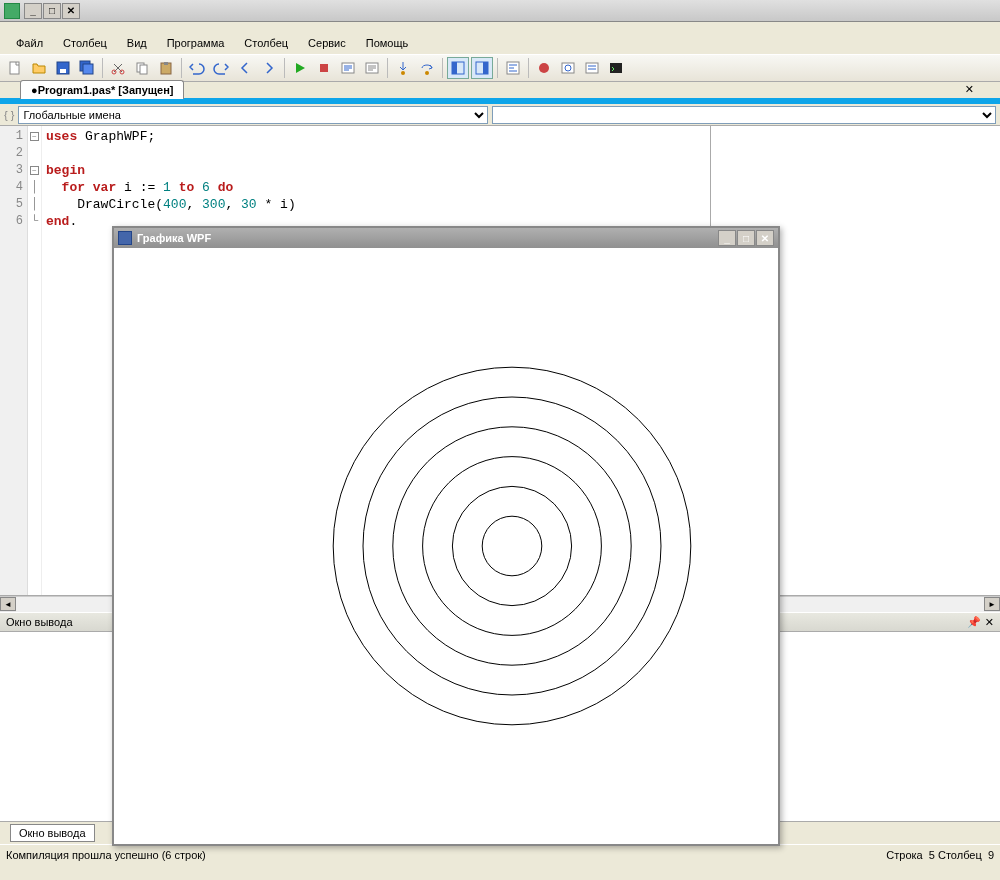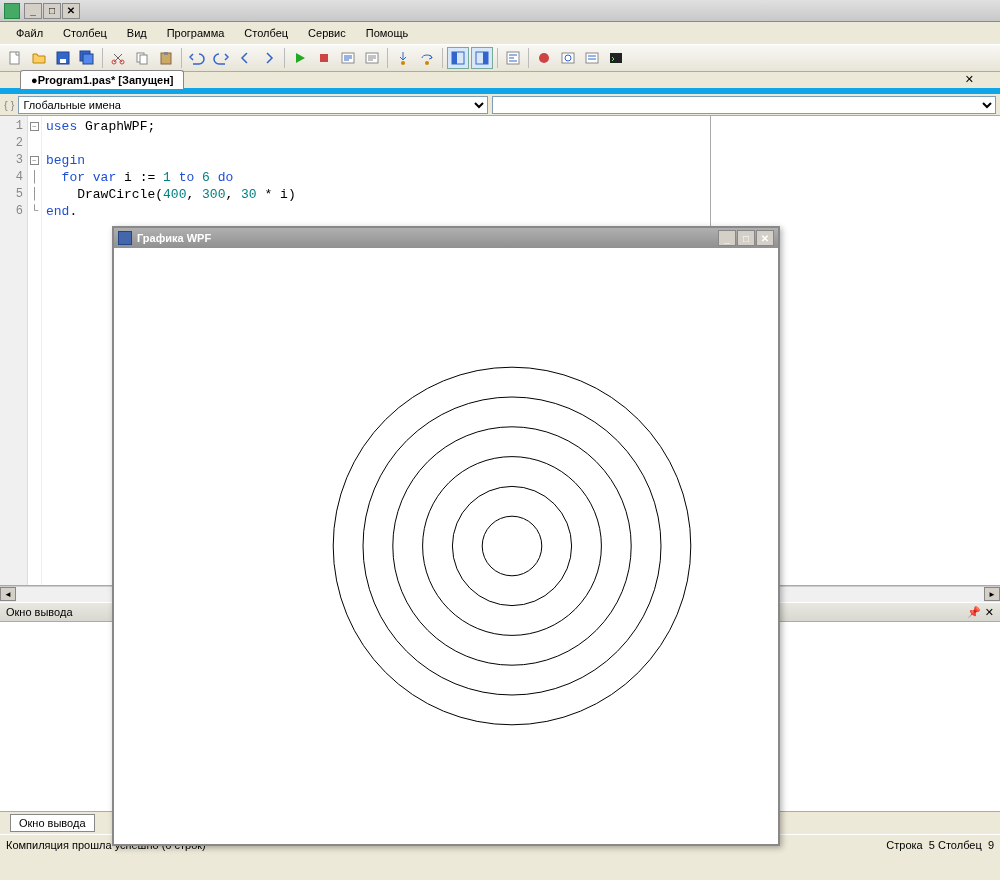--- a/index.html
+++ b/index.html
@@ -34,20 +34,21 @@
   font-family: Arial; font-size: 10px; font-weight: bold;
   cursor: pointer;
 }
 .menubar {
   height: 22px;
   background: #ece9d8;
   display: flex;
   align-items: center;
   padding: 0 8px;
   gap: 4px;
+  margin-top: 10px;
 }
 .menubar span { padding: 3px 8px; cursor: pointer; }
 .toolbar {
   height: 28px;
   background: linear-gradient(#f8f8f4, #e8e4d8);
   border-top: 1px solid #fff;
   border-bottom: 1px solid #aaa;
   display: flex;
   align-items: center;
   padding: 0 4px;
@@ -138,21 +139,21 @@
   font-size: 13px;
   line-height: 17px;
   padding: 2px 4px;
   white-space: pre;
 }
 .right-panel {
   width: 290px;
   border-left: 1px solid #aaa;
   background: #fff;
 }
-.kw { font-weight: normal; color: #1d4ed8; }
+.kw { font-weight: bold; color: #b91c1c; }
 .num { color: #008080; }
 .output-header {
   height: 20px;
   background: linear-gradient(#e8e8e0, #d8d8d0);
   border-top: 1px solid #fff;
   border-bottom: 1px solid #aaa;
   padding: 2px 6px;
   display: flex;
   align-items: center;
 }

